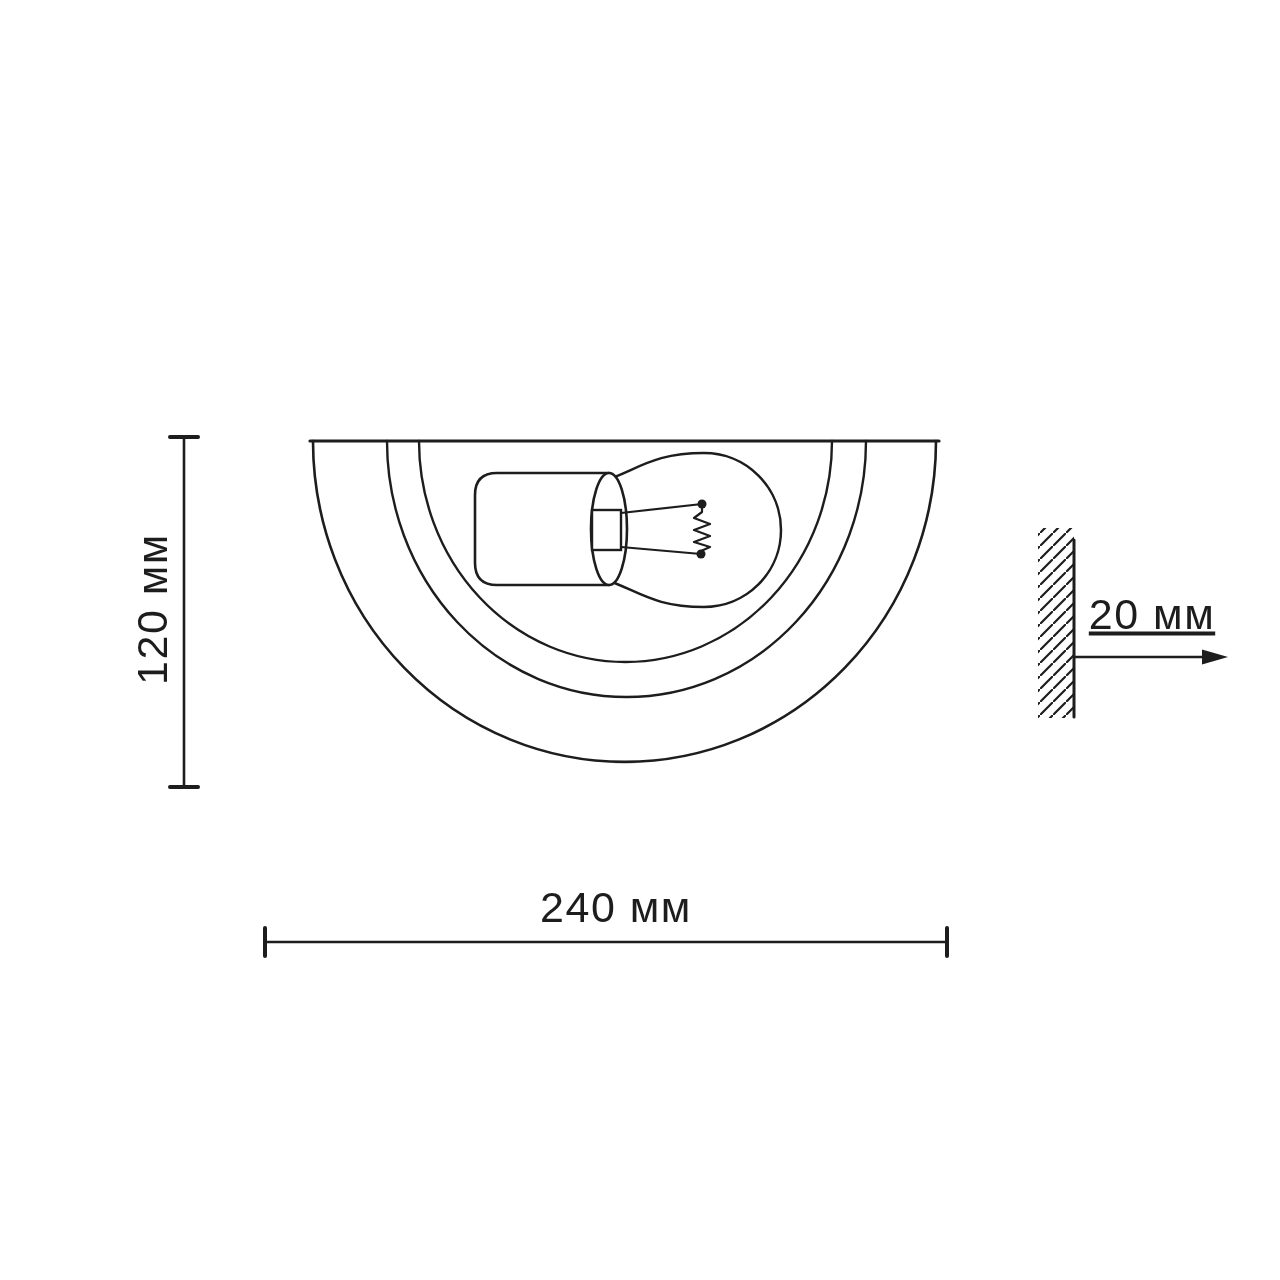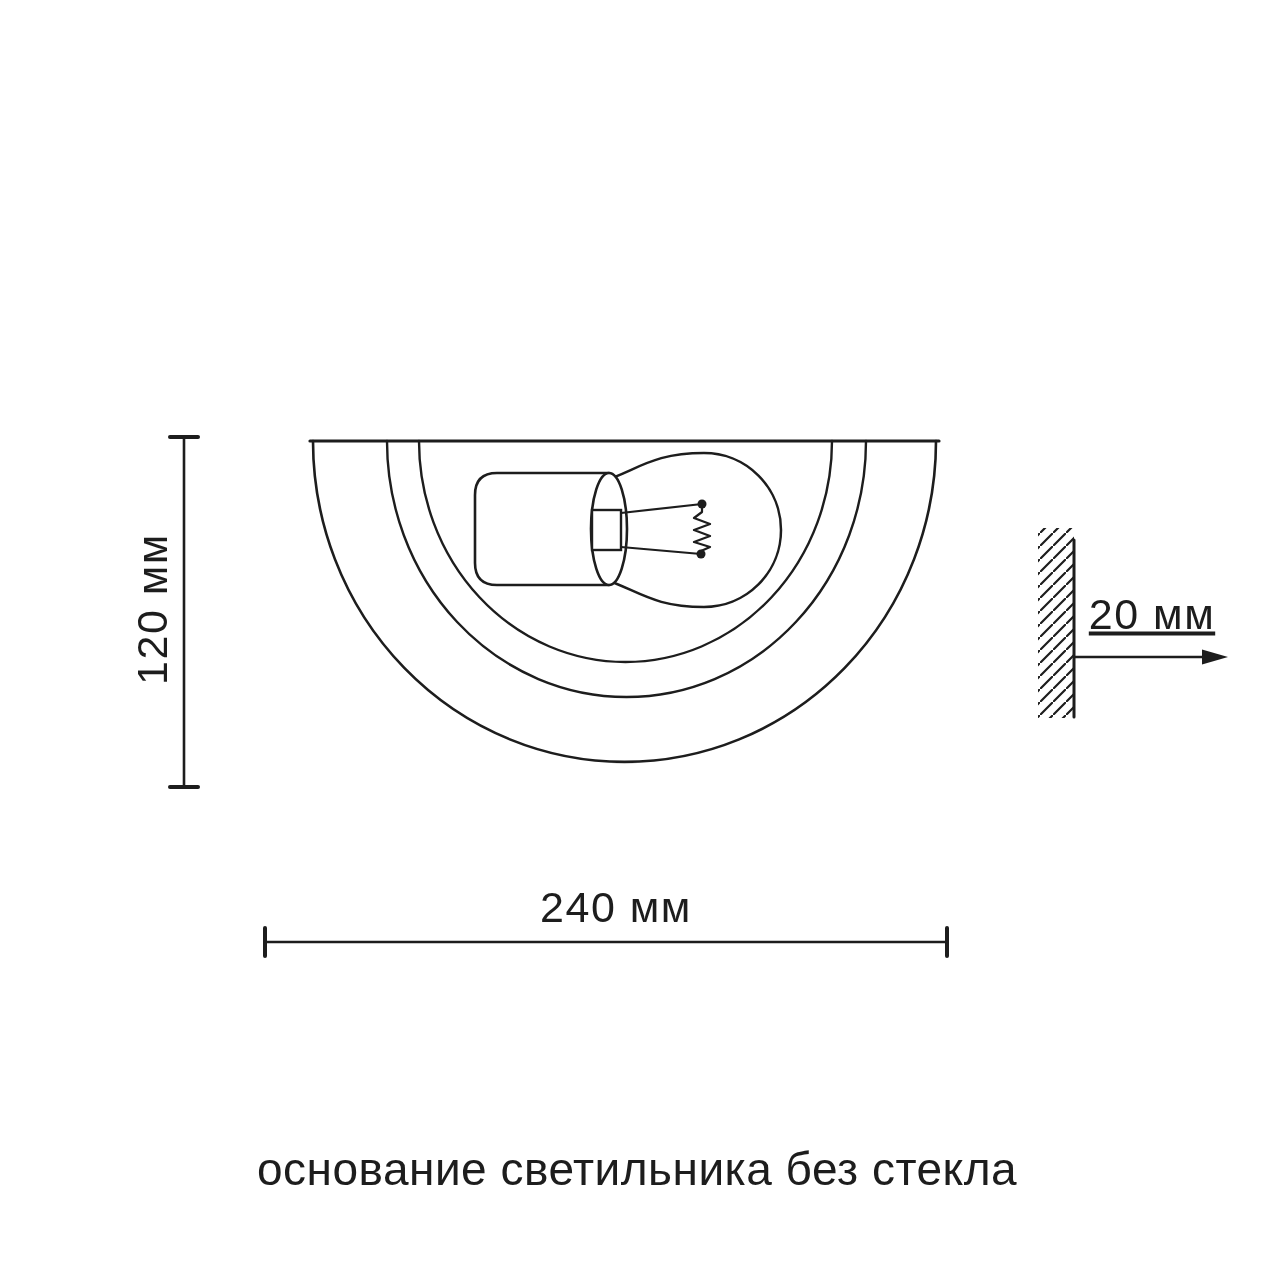--- a/index.html
+++ b/index.html
@@ -100,15 +100,14 @@
       <polygon fill="#1d1d1d" stroke="none" points="1228,657 1202,649.5 1202,664.5"></polygon>
     </g>
   </svg>
 
   <div class="label rotated" style="left:152px; top:609px;">120 мм</div>
 
   <div class="label" style="left:604px; top:907px;margin-left:12px;">240 мм</div>
 
   <div class="label" style="left:1152px; top:614px;text-decoration:underline;">20 мм</div>
 
-  <div class="caption" style="left:637px; top:1169px;">основание светильника без стекла</div>
 
 </div>
 
 </body></html>

